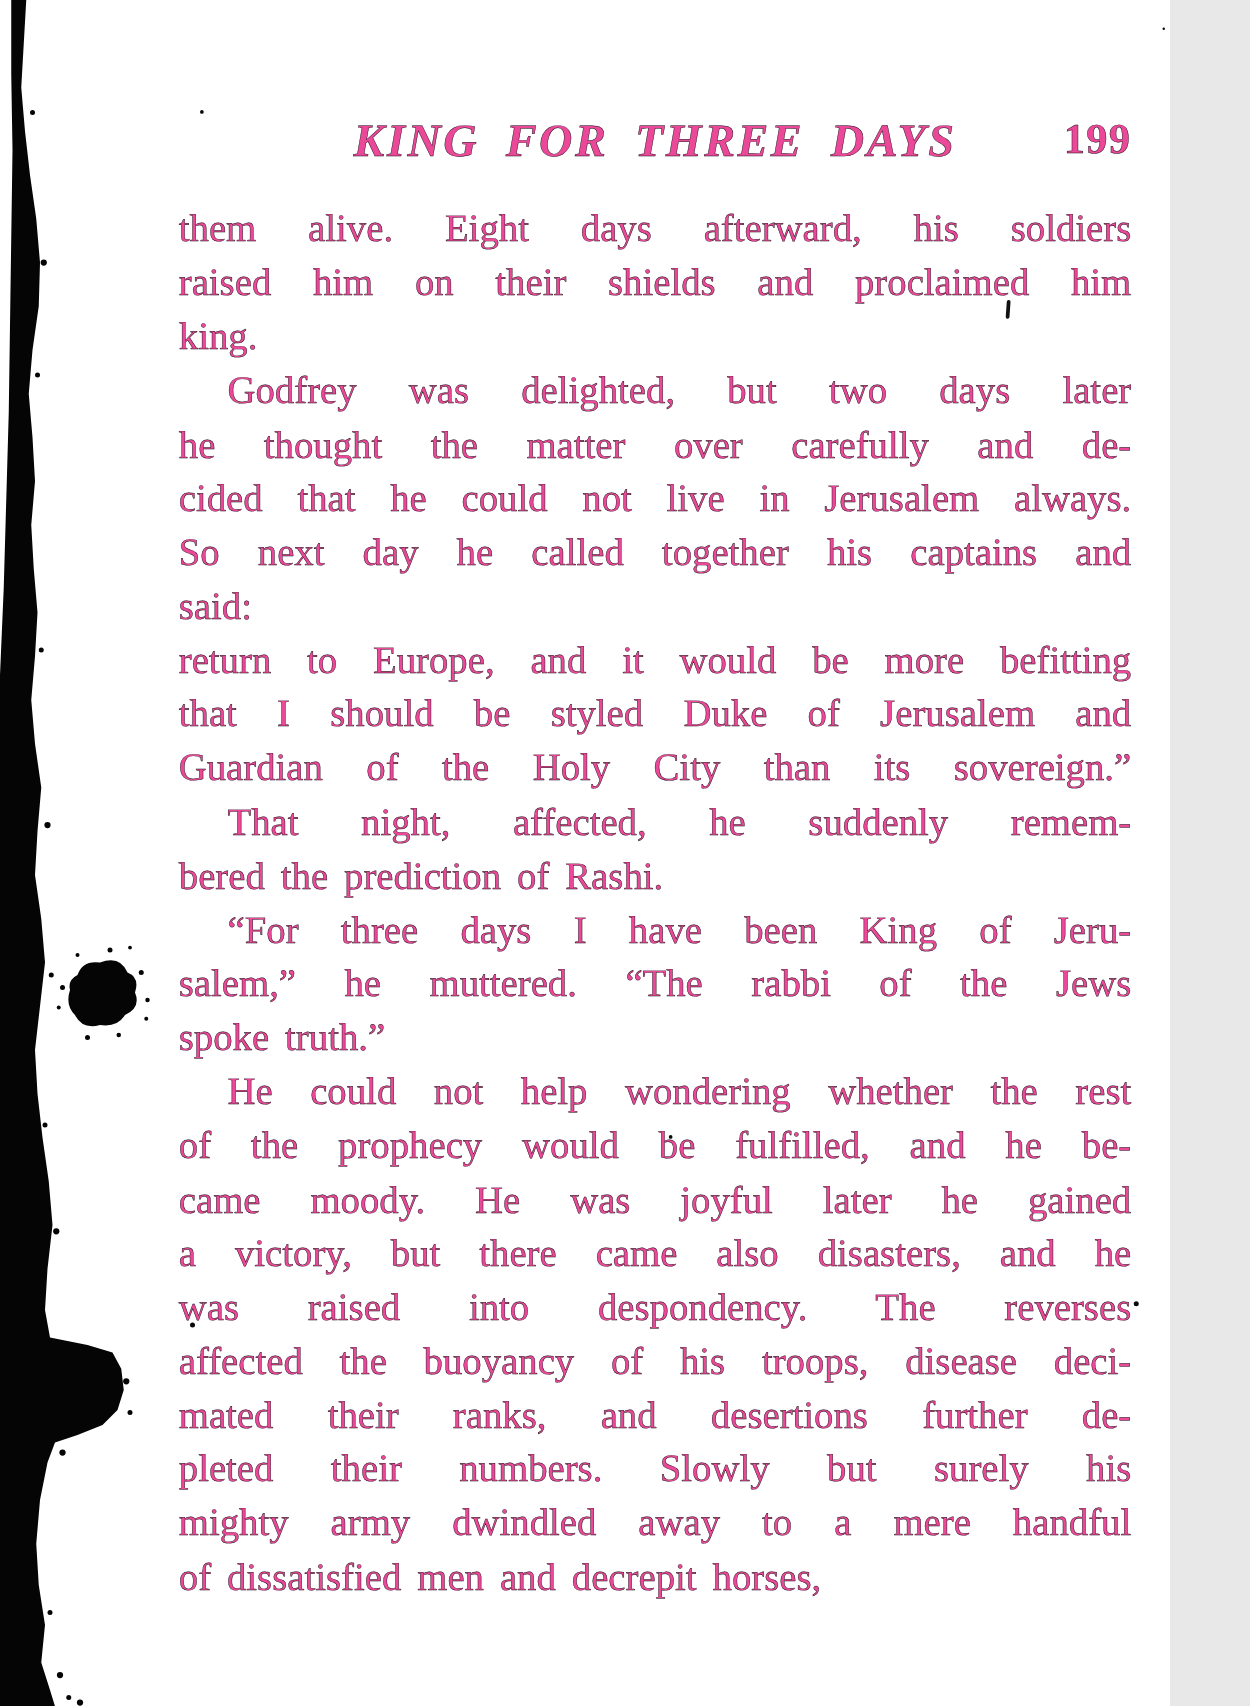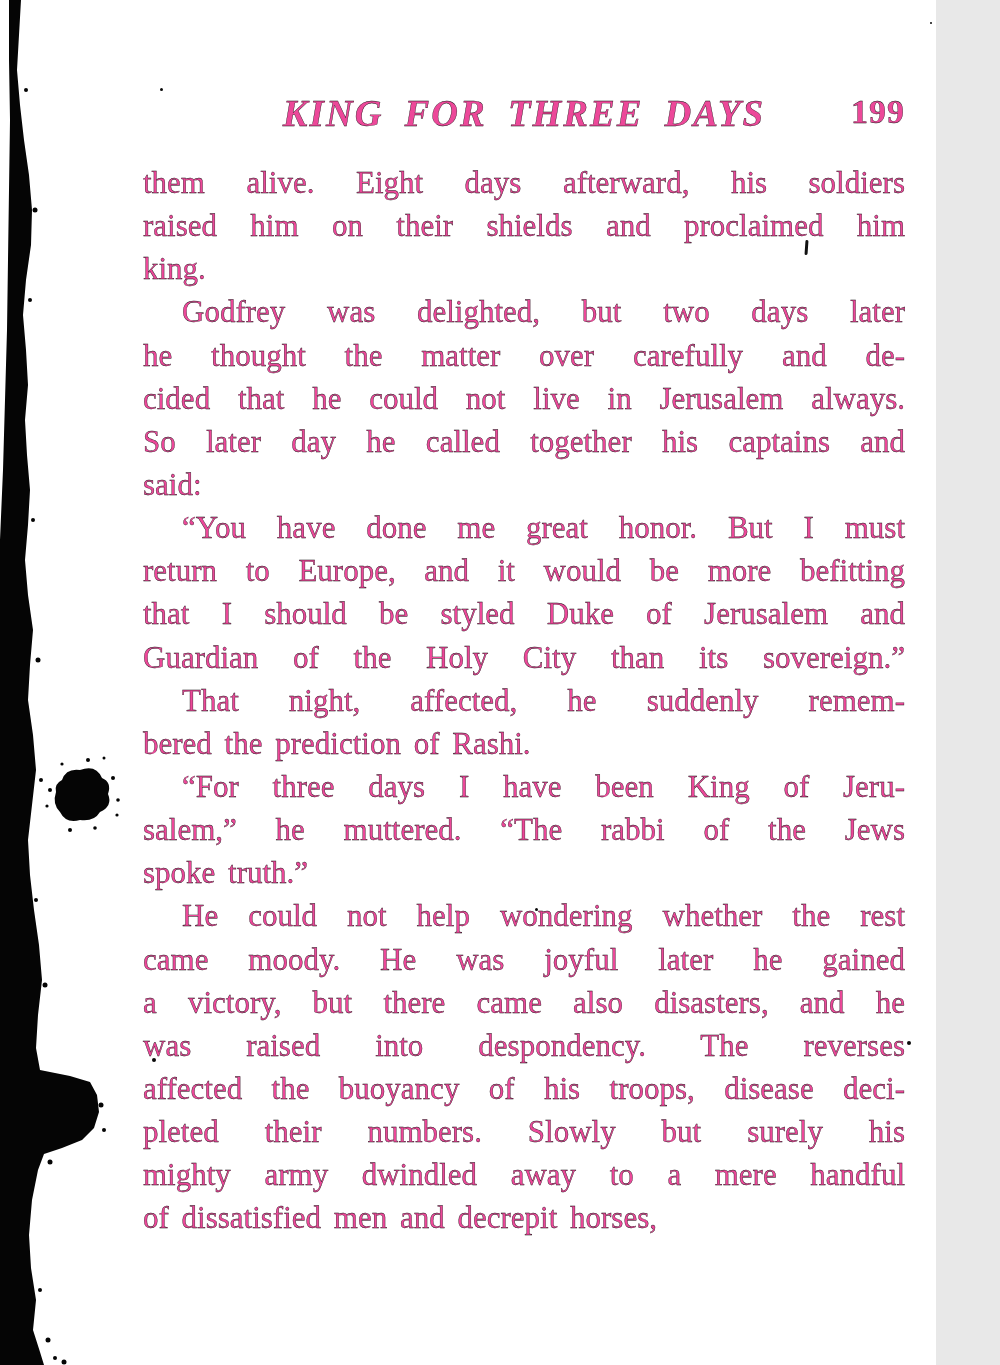--- a/index.html
+++ b/index.html
@@ -96,36 +96,37 @@
     <div class="head-page-number">199</div>
   </div>
 
   <div class="body-column" id="body-column">
       <div class="line">them alive.  Eight days afterward, his soldiers</div>
       <div class="line">raised him on their shields and proclaimed him</div>
       <div class="line last">king.</div>
       <div class="line indent">Godfrey was delighted, but two days later</div>
       <div class="line">he thought the matter over carefully and de-</div>
       <div class="line">cided that he could not live in Jerusalem always.</div>
-      <div class="line">So later day he called together his captains and</div>
+      <div class="line">So next day he called together his captains and</div>
       <div class="line last">said:</div>
-      <div class="line indent">“You have done me great honor.  But I must</div>
       <div class="line">return to Europe, and it would be more befitting</div>
       <div class="line">that I should be styled Duke of Jerusalem and</div>
       <div class="line">Guardian of the Holy City than its sovereign.”</div>
       <div class="line indent">That night, affected, he suddenly remem-</div>
       <div class="line last">bered the prediction of Rashi.</div>
       <div class="line indent">“For three days I have been King of Jeru-</div>
       <div class="line">salem,” he muttered.  “The rabbi of the Jews</div>
       <div class="line last">spoke truth.”</div>
       <div class="line indent">He could not help wondering whether the rest</div>
+      <div class="line">of the prophecy would be fulfilled, and he be-</div>
       <div class="line">came moody.  He was joyful later he gained</div>
       <div class="line">a victory, but there came also disasters, and he</div>
       <div class="line">was raised into despondency.  The reverses</div>
       <div class="line">affected the buoyancy of his troops, disease deci-</div>
+      <div class="line">mated their ranks, and desertions further de-</div>
       <div class="line">pleted their numbers.  Slowly but surely his</div>
       <div class="line">mighty army dwindled away to a mere handful</div>
       <div class="line last">of dissatisfied men and decrepit horses,</div>
     </div>
 
   <div class="dash" style="left:805px; top:240px; width:3px; height:15px; transform:rotate(4deg);"></div>
   <div class="dash gray" style="left:968px; top:161px; width:24px; height:3px; transform:rotate(-10deg); opacity:.8;"></div>
   <div class="speck" style="left:160px; top:88px; width:3px; height:3px;"></div>
   <div class="speck" style="left:930px; top:22px; width:2px; height:2px;"></div>
   <div class="speck" style="left:960px; top:63px; width:3px; height:3px;"></div>

